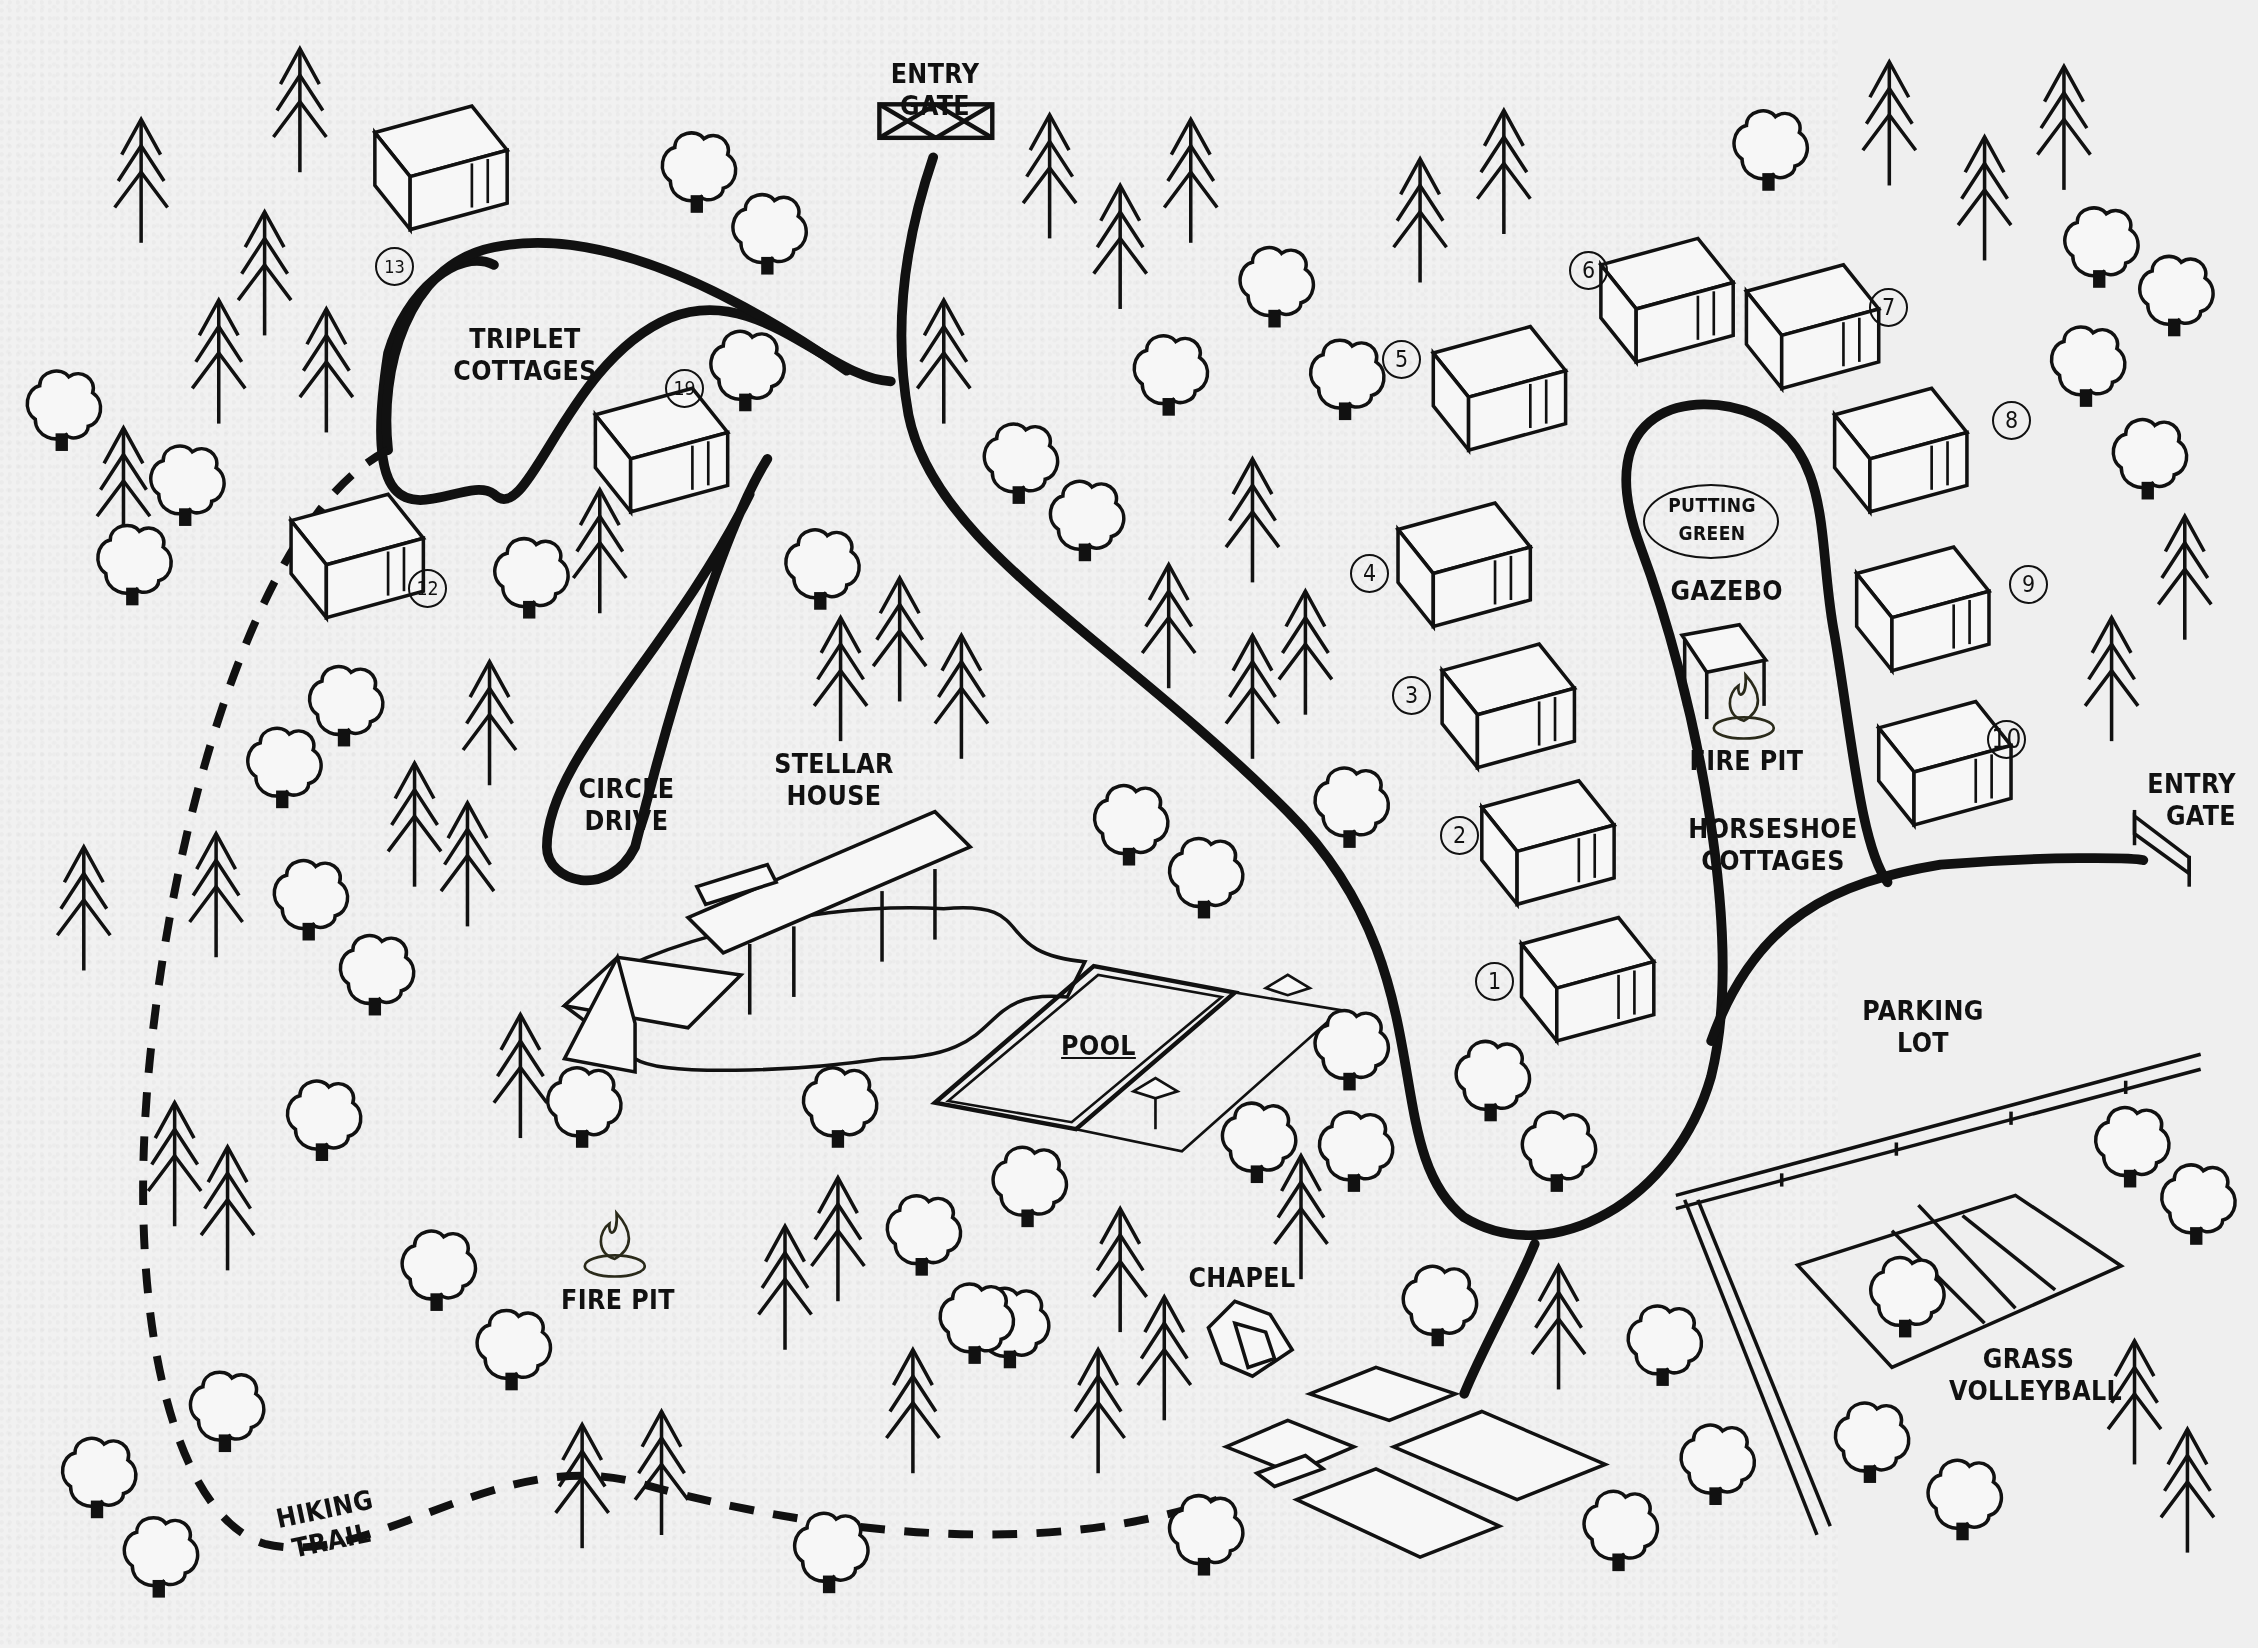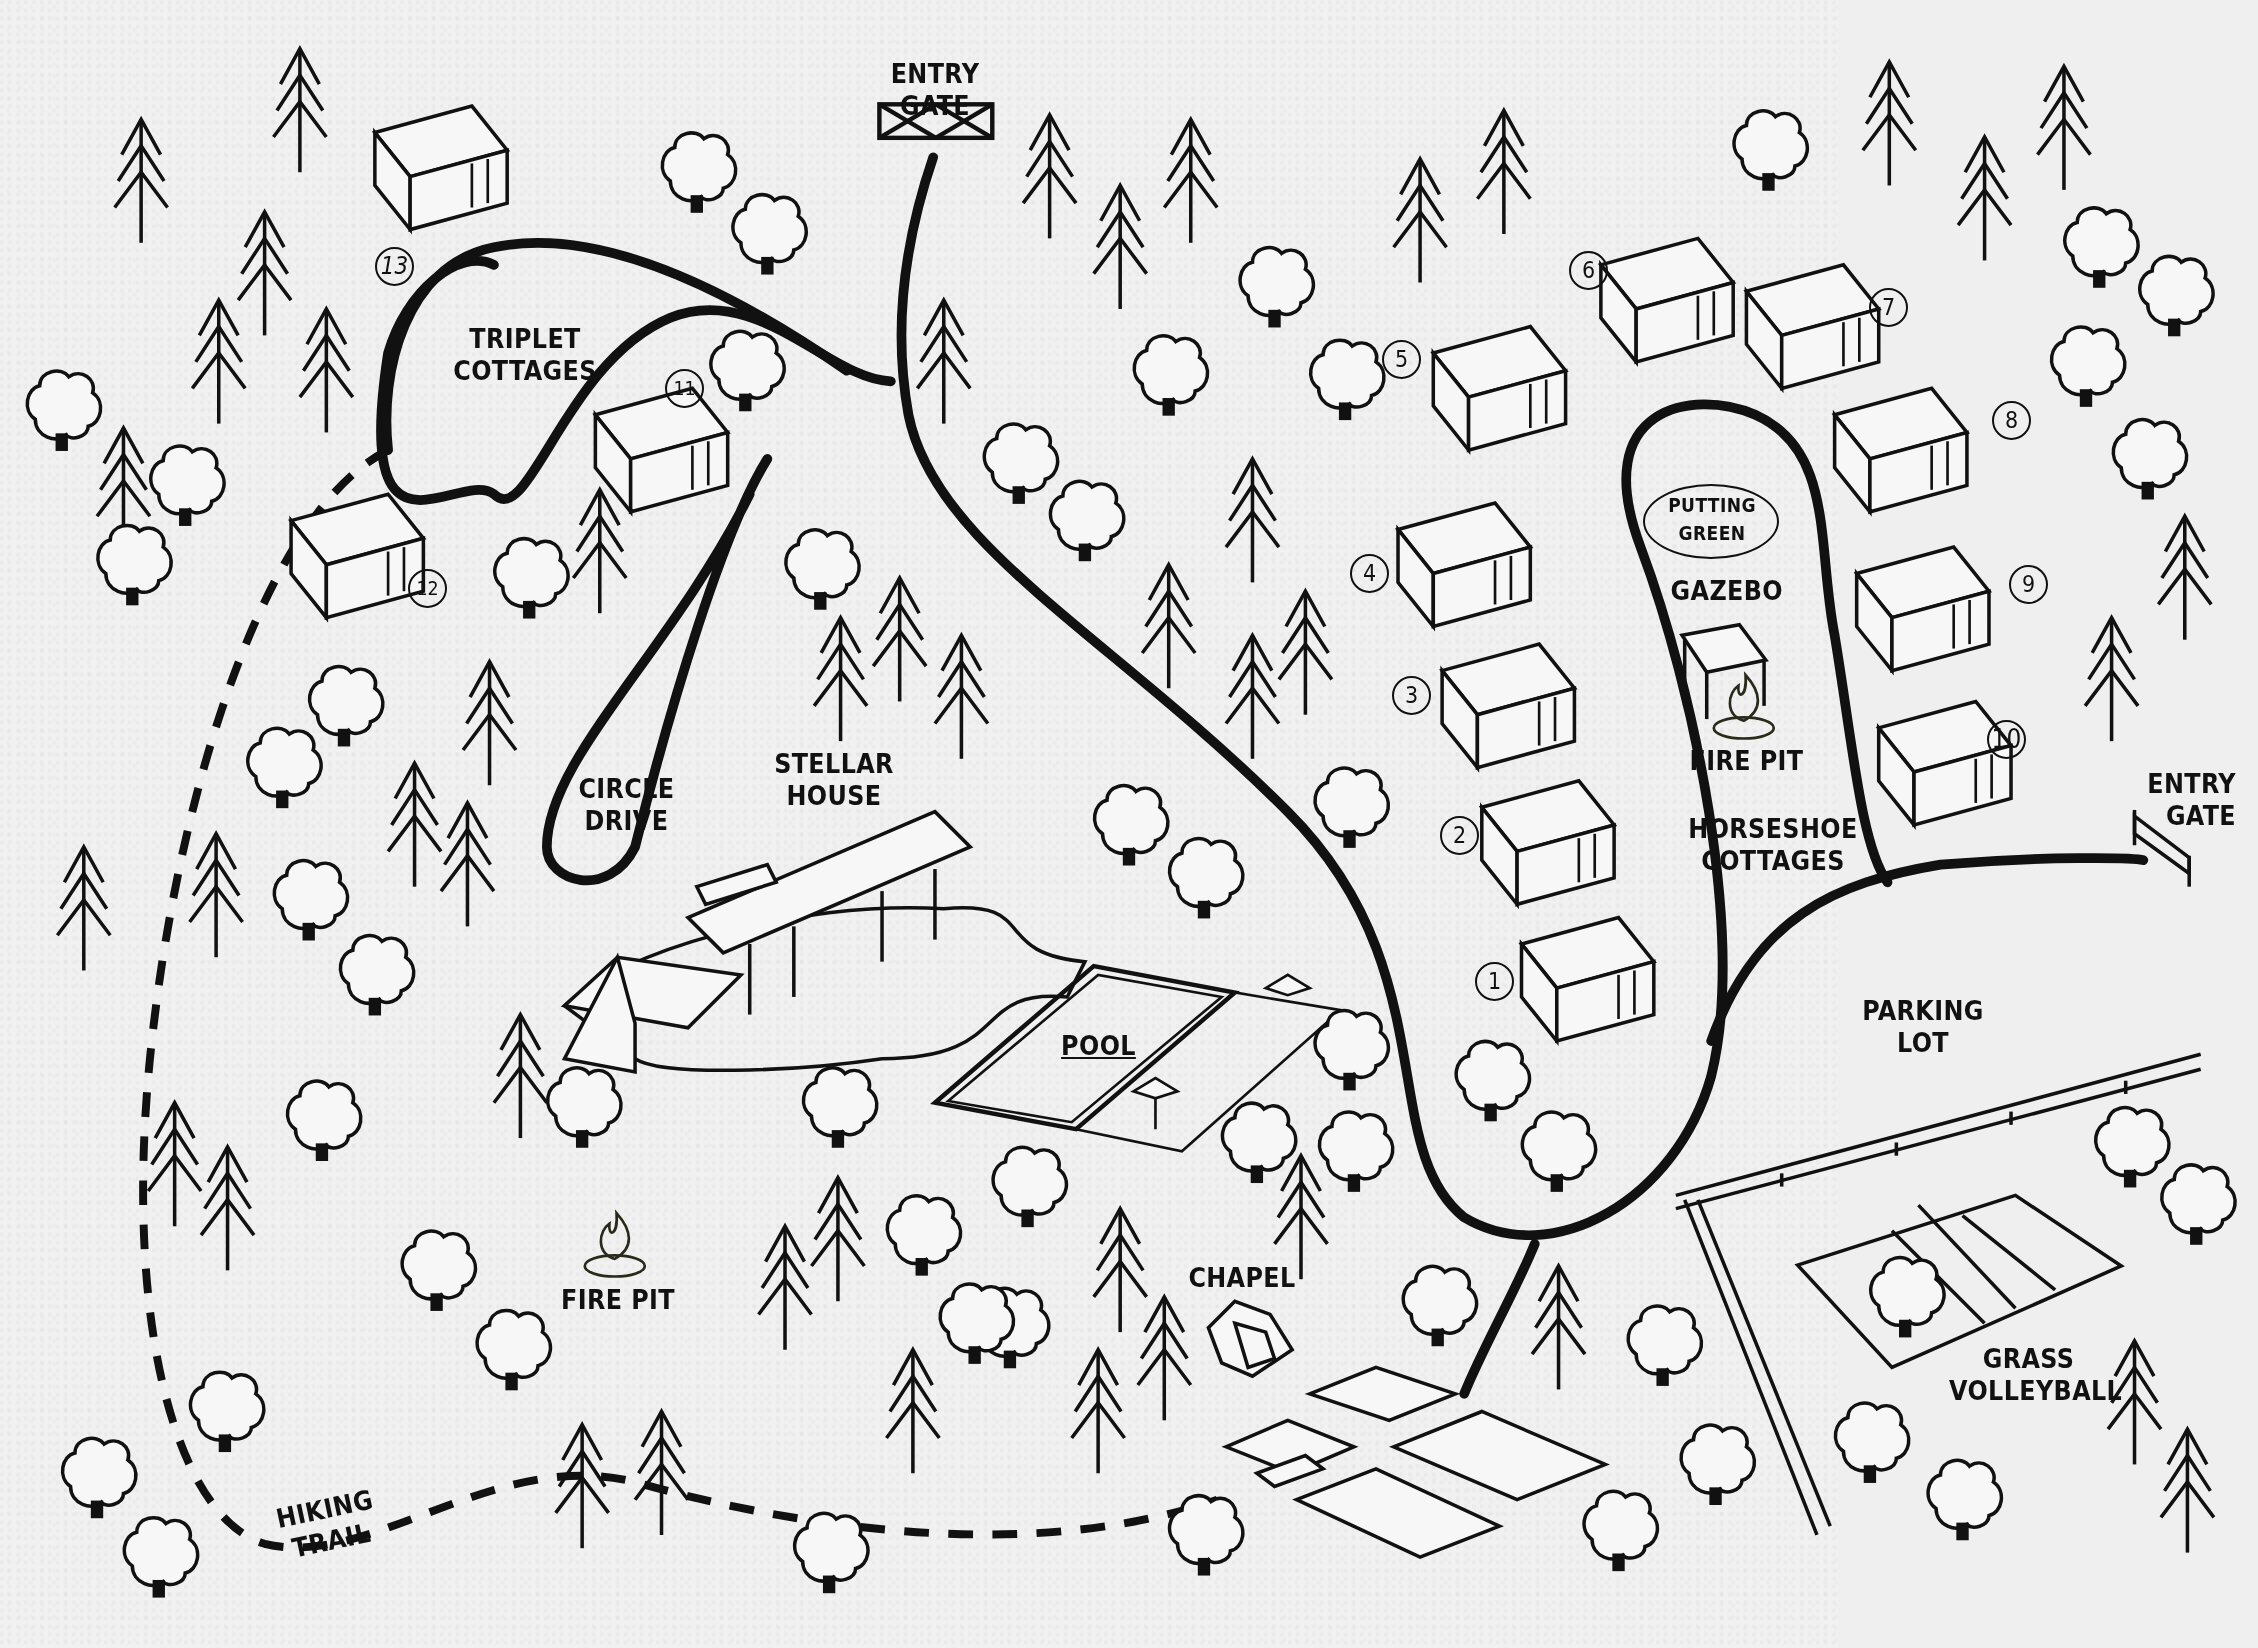--- a/index.html
+++ b/index.html
@@ -279,17 +279,17 @@
   <div class="num" style="left:1475px;top:962px;">1</div>
   <div class="num" style="left:1440px;top:816px;">2</div>
   <div class="num" style="left:1392px;top:676px;">3</div>
   <div class="num" style="left:1350px;top:554px;">4</div>
   <div class="num" style="left:1382px;top:340px;">5</div>
   <div class="num" style="left:1569px;top:251px;">6</div>
   <div class="num" style="left:1869px;top:288px;">7</div>
   <div class="num" style="left:1992px;top:401px;">8</div>
   <div class="num" style="left:2009px;top:565px;">9</div>
   <div class="num" style="left:1987px;top:720px;font-size:26px;">10</div>
-  <div class="num" style="left:665px;top:369px;font-size:19.4px;">11</div>
+  <div class="num" style="left:665px;top:369px;font-size:19.4px;">19</div>
   <div class="num" style="left:408px;top:569px;font-size:19.4px;">12</div>
-  <div class="num" style="left:375px;top:247px;font-size:24px;font-style:italic;">13</div>
+  <div class="num" style="left:375px;top:247px;font-size:18px;">13</div>
 </div>
 
 
 </body></html>

